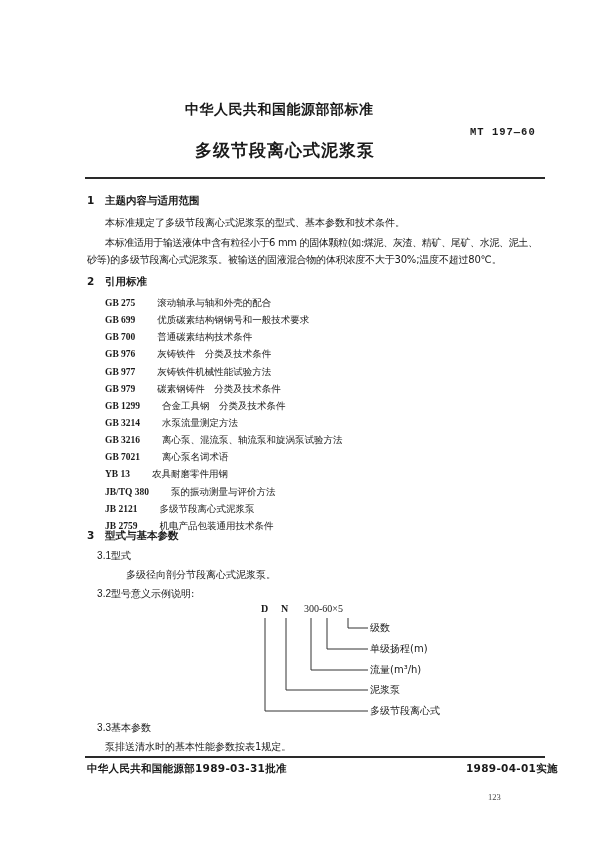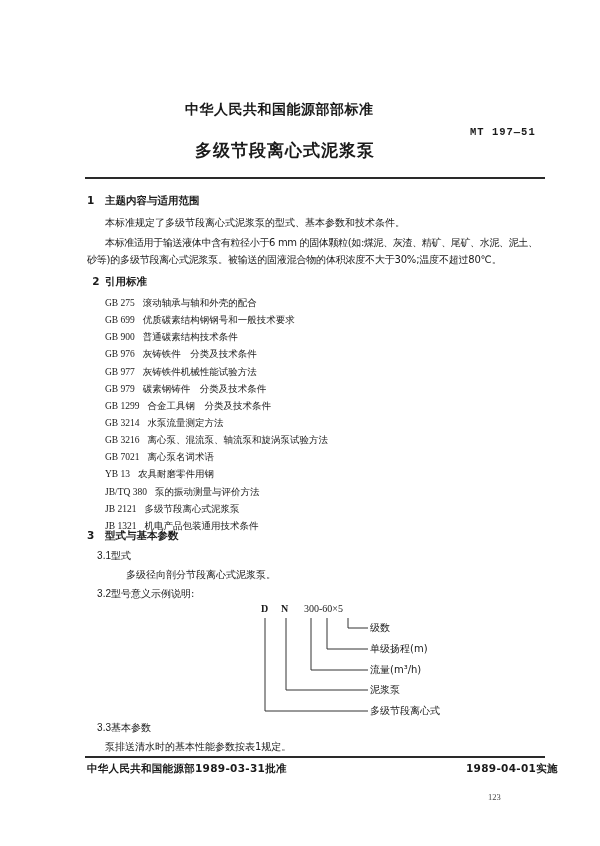--- a/index.html
+++ b/index.html
@@ -7,62 +7,62 @@
          font-family:"DejaVu Sans", sans-serif; color:#1a1a1a; }
   .abs { position:absolute; white-space:nowrap; }
   .hdr-org { left:185px; top:101px; font-size:14px; font-weight:bold; letter-spacing:0.5px; }
   .std-no { left:470px; top:126px; font-size:10.5px; font-weight:bold; font-family:"Liberation Mono", monospace; letter-spacing:1px; }
   .title { left:195px; top:139px; font-size:17px; font-weight:bold; letter-spacing:1px;font-family:Liberation Mono, monospace; }
   .rule { position:absolute; height:1.6px; background:#2a2a2a; }
   .sec { font-size:10.5px; font-weight:bold; }
   .sec .num { display:inline-block; width:18px; }
   .para { font-size:10px; }
   .ref { font-size:9.5px; }
-  .ref .code { font-family:"Liberation Serif", serif; font-weight:normal; display:inline-block; margin-right:8px; }
+  .ref .code { font-family:"Liberation Serif", serif; font-weight:bold; display:inline-block; margin-right:22px; }
   .sub { font-size:10px;text-align:right; }
   .sub .num { display:inline-block; width:24px; font-family:"Liberation Sans", sans-serif; }
   .diag-letter { font-family:"Liberation Serif", serif; font-size:10px; font-weight:bold; }
   .diag-label { font-size:10px; }
   .footer { font-size:10.5px; font-weight:bold; letter-spacing:0.3px; }
   .pageno { font-size:8.5px; font-family:Liberation Serif, serif; color:#444; }
   svg.lines { position:absolute; left:0; top:0; }
 </style>
 </head>
 <body>
 
 <div class="abs hdr-org">中华人民共和国能源部部标准</div>
-<div class="abs std-no">MT 197—51</div>
+<div class="abs std-no">MT 197—60</div>
 <div class="abs title">多级节段离心式泥浆泵</div>
 <div class="rule" style="left:85px; top:177px; width:460px;"></div>
 
 <div class="abs sec" style="left:87px; top:194px;">
   <span class="num">1</span><span>主题内容与适用范围</span>
 </div>
 <div class="abs para" style="left:105px; top:216px;">本标准规定了多级节段离心式泥浆泵的型式、基本参数和技术条件。</div>
 <div class="abs para" style="left:105px; top:236px; letter-spacing:-0.35px;">本标准适用于输送液体中含有粒径小于6 mm 的固体颗粒(如:煤泥、灰渣、精矿、尾矿、水泥、泥土、</div>
 <div class="abs para" style="left:87px; top:253px; letter-spacing:-0.2px;">砂等)的多级节段离心式泥浆泵。被输送的固液混合物的体积浓度不大于30%;温度不超过80℃。</div>
 
-<div class="abs sec" style="left:87px; top:275px;text-align:center;">
+<div class="abs sec" style="left:87px; top:275px;">
   <span class="num">2</span><span>引用标准</span>
 </div>
 
 <div class="abs ref" style="left:105px; top:297px;"><span class="code">GB 275</span><span>滚动轴承与轴和外壳的配合</span></div>
 <div class="abs ref" style="left:105px; top:314px;"><span class="code">GB 699</span><span>优质碳素结构钢钢号和一般技术要求</span></div>
-<div class="abs ref" style="left:105px; top:331px;"><span class="code">GB 900</span><span>普通碳素结构技术条件</span></div>
+<div class="abs ref" style="left:105px; top:331px;"><span class="code">GB 700</span><span>普通碳素结构技术条件</span></div>
 <div class="abs ref" style="left:105px; top:348px;"><span class="code">GB 976</span><span>灰铸铁件　分类及技术条件</span></div>
 <div class="abs ref" style="left:105px; top:366px;"><span class="code">GB 977</span><span>灰铸铁件机械性能试验方法</span></div>
 <div class="abs ref" style="left:105px; top:383px;"><span class="code">GB 979</span><span>碳素钢铸件　分类及技术条件</span></div>
 <div class="abs ref" style="left:105px; top:400px;"><span class="code">GB 1299</span><span>合金工具钢　分类及技术条件</span></div>
 <div class="abs ref" style="left:105px; top:417px;"><span class="code">GB 3214</span><span>水泵流量测定方法</span></div>
 <div class="abs ref" style="left:105px; top:434px;"><span class="code">GB 3216</span><span>离心泵、混流泵、轴流泵和旋涡泵试验方法</span></div>
 <div class="abs ref" style="left:105px; top:451px;"><span class="code">GB 7021</span><span>离心泵名词术语</span></div>
 <div class="abs ref" style="left:105px; top:468px;"><span class="code">YB 13</span><span>农具耐磨零件用钢</span></div>
 <div class="abs ref" style="left:105px; top:486px;"><span class="code">JB/TQ 380</span><span>泵的振动测量与评价方法</span></div>
 <div class="abs ref" style="left:105px; top:503px;"><span class="code">JB 2121</span><span>多级节段离心式泥浆泵</span></div>
-<div class="abs ref" style="left:105px; top:520px;"><span class="code">JB 1321</span><span>机电产品包装通用技术条件</span></div>
+<div class="abs ref" style="left:105px; top:520px;"><span class="code">JB 2759</span><span>机电产品包装通用技术条件</span></div>
 
 <div class="abs sec" style="left:87px; top:529px;">
   <span class="num">3</span><span>型式与基本参数</span>
 </div>
 
 <div class="abs sub" style="left:87px; top:549px;">
   <span class="num">3.1</span><span>型式</span>
 </div>
 <div class="abs para" style="left:90px; top:568px;margin-left:36px;">多级径向剖分节段离心式泥浆泵。</div>
 

